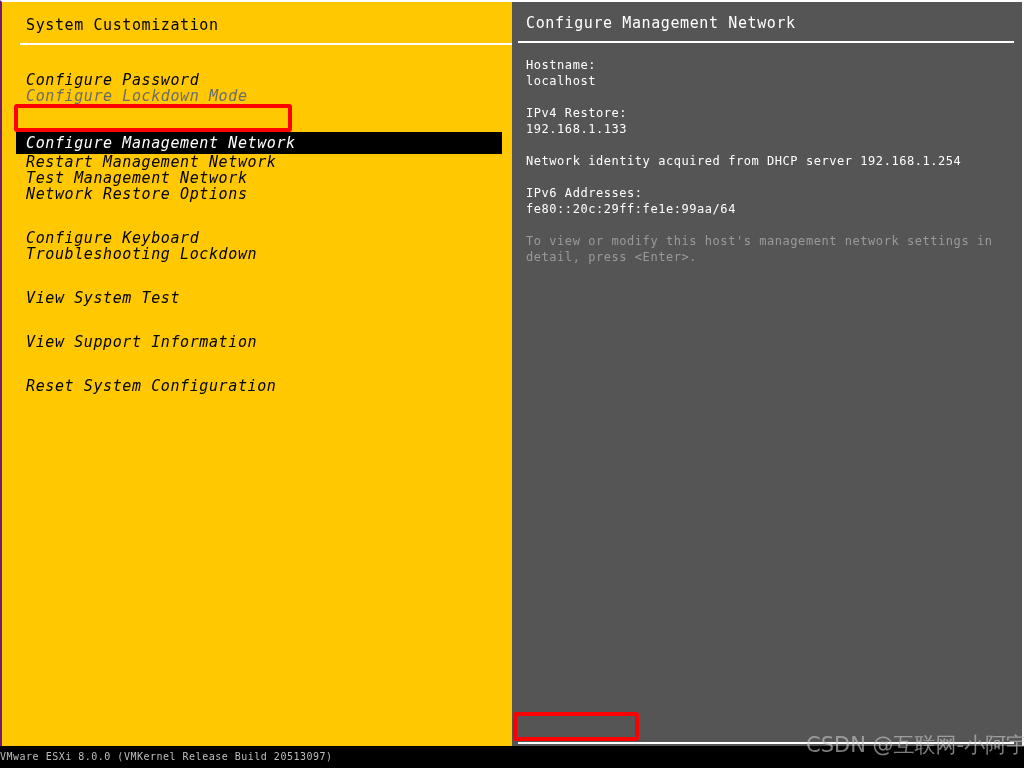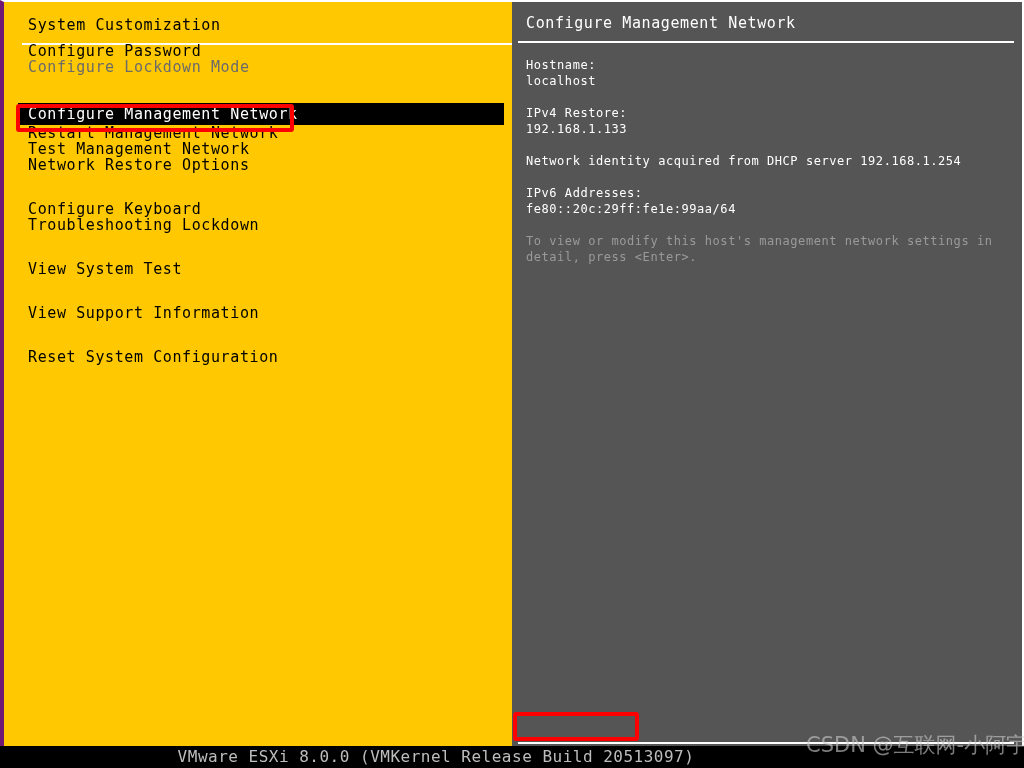--- a/index.html
+++ b/index.html
@@ -24,21 +24,21 @@
   
   #left-panel {
     position: absolute;
     left: 0;
     top: 0;
     width: 512px;
     height: 746px;
     background: #ffc800;
     box-sizing: border-box;
     border-top: 2px solid #ffffff;
-    border-left: 4px solid #701a75;
+    border-left: 2px solid #701a75;
   }
   #left-panel-inner {
     position: absolute;
     left: 4px;
     top: 2px;
     right: 0;
     bottom: 0;
   }
   .panel-title {
     position: absolute;
@@ -56,22 +56,23 @@
     top: 39px;
     width: 492px;
     height: 2px;
     background: #ffffff;
   }
 
   
   #menu {
     position: absolute;
     left: 0;
-    top: 39px;
+    top: 68px;
     width: 512px;
+    font-style: italic;
   }
   .menu-row {
     position: relative;
     height: 16px;
     font-size: 15px;
     line-height: 16px;
     letter-spacing: 0.6px;
     color: #000000;
     white-space: nowrap;
   }
@@ -204,22 +205,22 @@
     top: 746px;
     width: 1024px;
     height: 22px;
     background: #000000;
   }
   #footer-text {
     position: absolute;
     left: 0;
     top: 3px;
     width: 872px;
-    text-align: center;
-    font-size: 16px;
+    text-align: left;
+    font-size: 10px;
     line-height: 16px;
     letter-spacing: 0.5px;
     color: #bdbdbd;
     white-space: nowrap;
   }
 
   
   #watermark {
     position: absolute;
     left: 806px;

